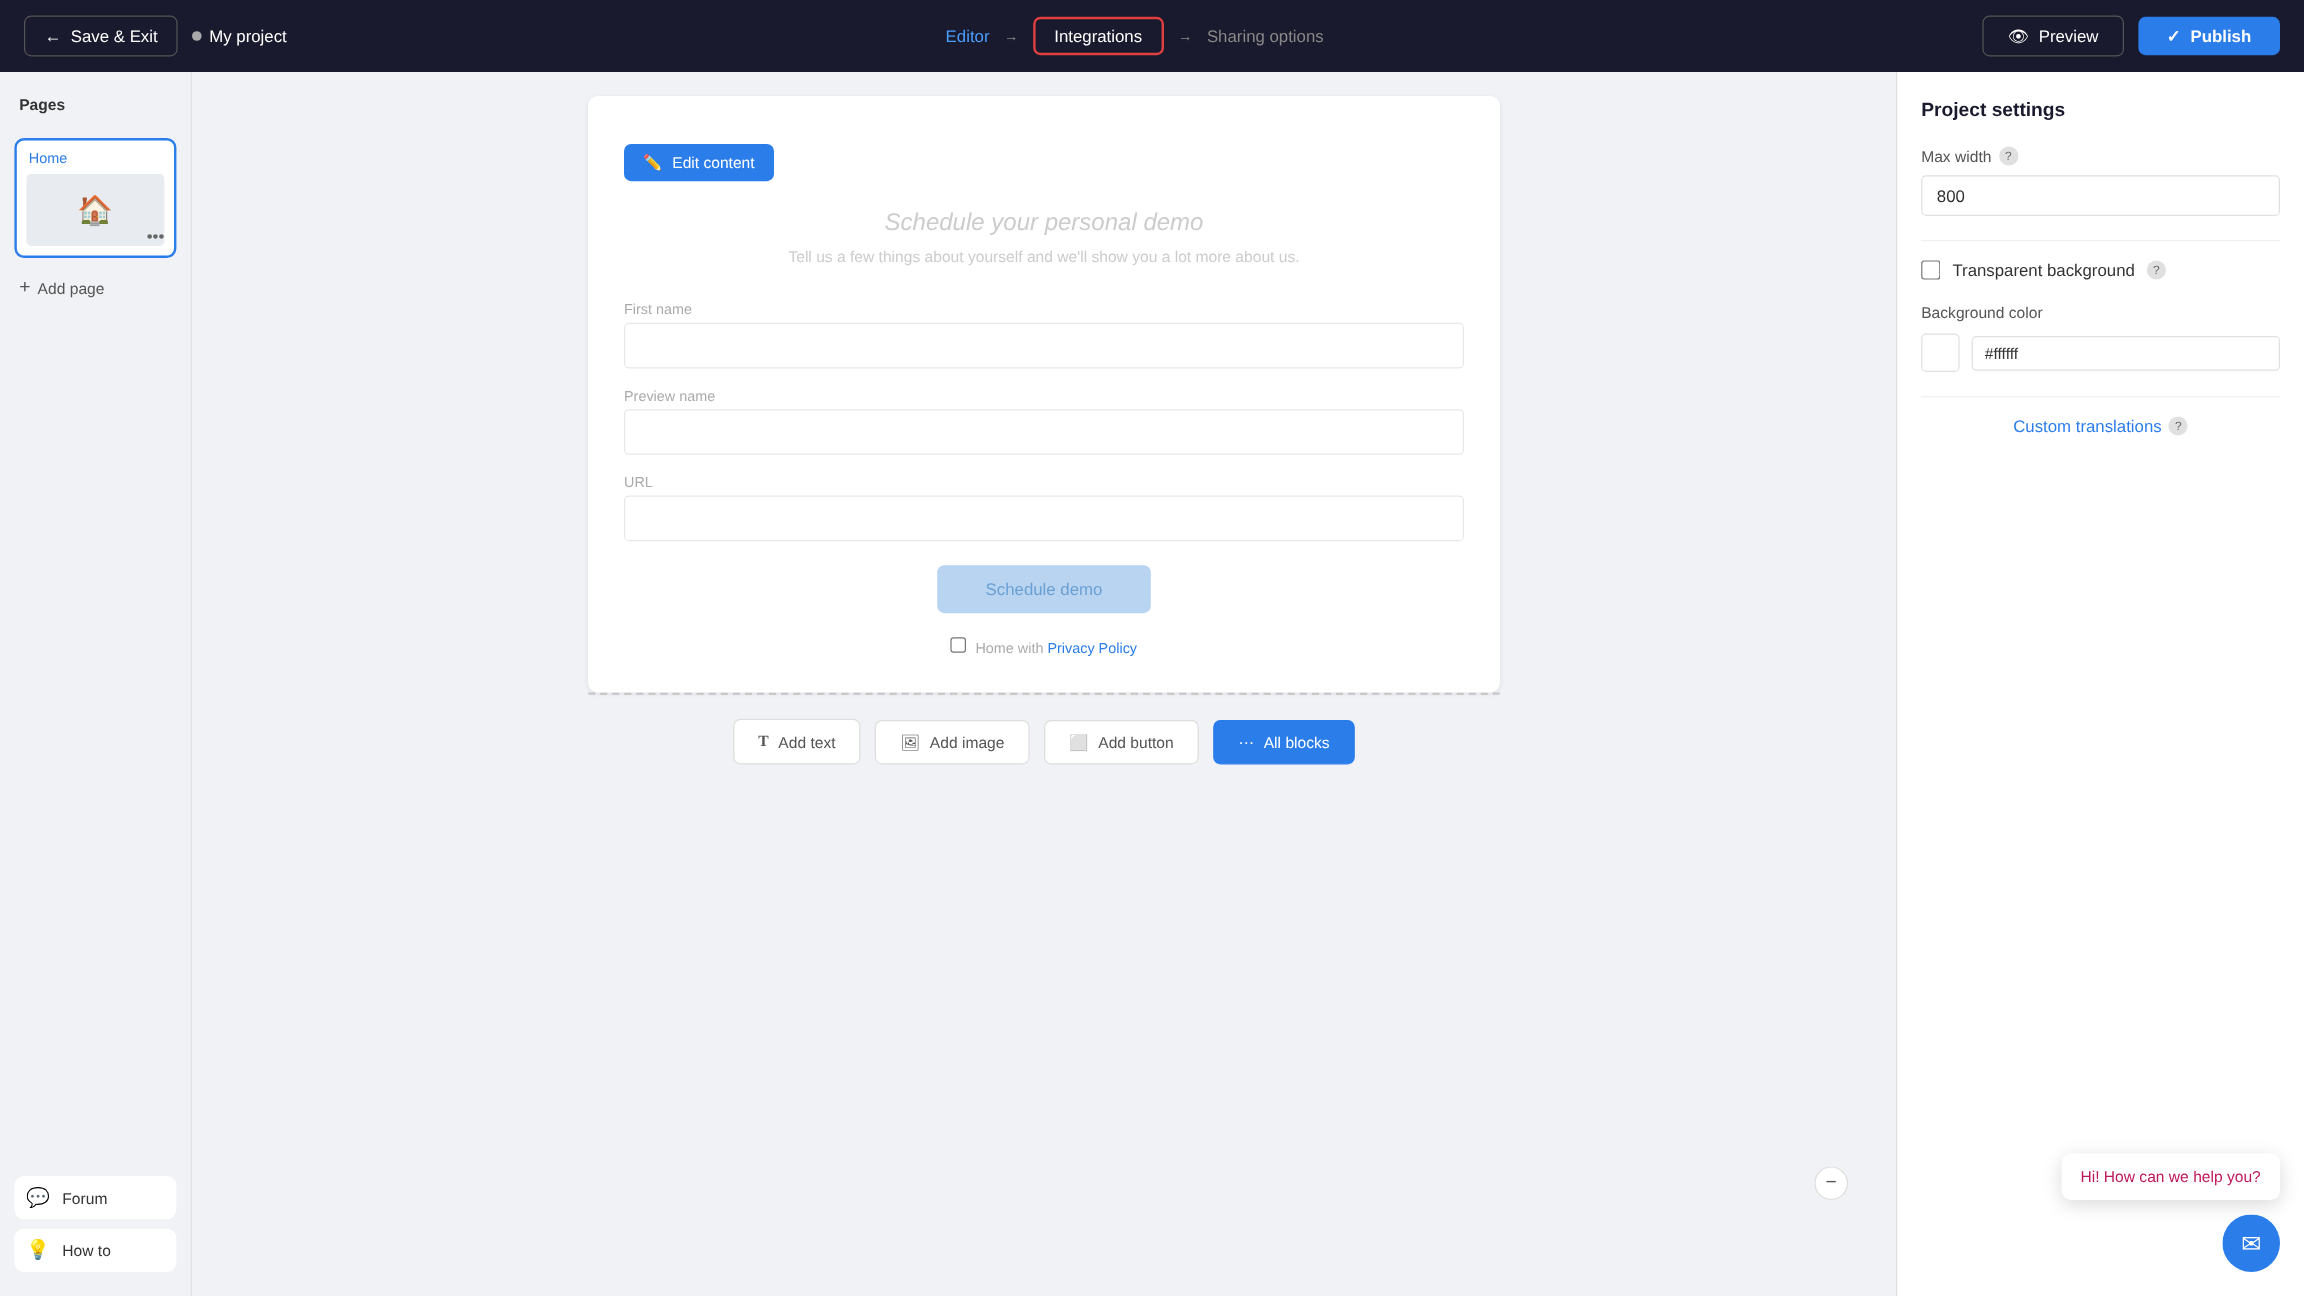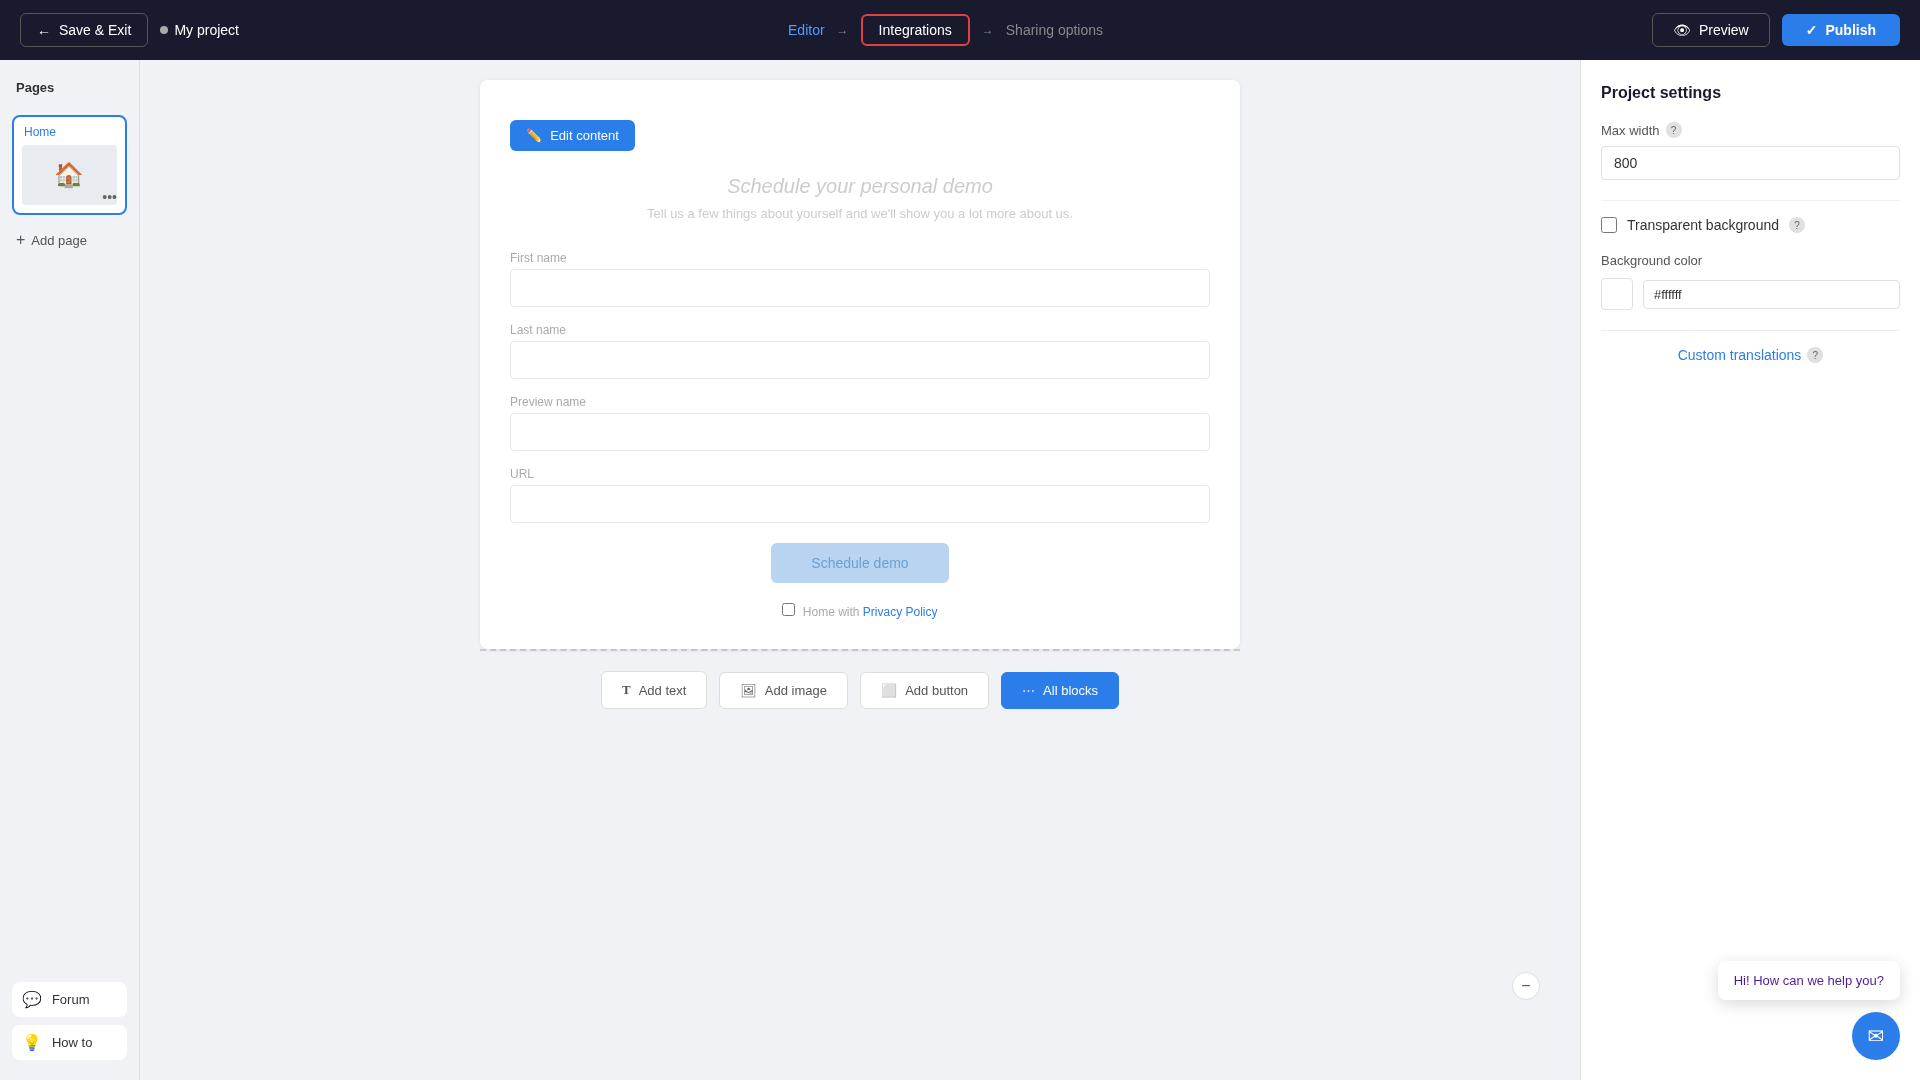--- a/index.html
+++ b/index.html
@@ -35,21 +35,21 @@
       display: flex; align-items: center; gap: 8px; background: #2b7de9;
       border: none; color: #fff; padding: 8px 24px; border-radius: 6px;
       cursor: pointer; font-size: 14px; font-weight: 600;
     }
 
     
     .main-layout { display: flex; padding-top: 60px; height: 1080px; }
 
     
     .sidebar {
-      width: 140px; background: #f0f2f5; padding: 20px 12px; flex-shrink: 0;
+      width: 160px; background: #f0f2f5; padding: 20px 12px; flex-shrink: 0;
       border-right: 1px solid #e0e0e0; display: flex; flex-direction: column; gap: 12px;
     }
     .sidebar-title { font-size: 13px; font-weight: 600; color: #333; margin-bottom: 8px; padding-left: 4px; }
     .page-card {
       border: 2px solid #2b7de9; border-radius: 8px; background: #fff;
       padding: 8px; cursor: pointer; position: relative;
     }
     .page-card-label { font-size: 12px; color: #2b7de9; font-weight: 500; margin-bottom: 6px; padding-left: 2px; }
     .page-thumb {
       background: #e8ecf0; border-radius: 4px; height: 60px;
@@ -145,21 +145,21 @@
     .panel-divider { border: none; border-top: 1px solid #f0f0f0; margin: 16px 0; }
     .custom-translations-link {
       color: #2b7de9; font-size: 14px; text-decoration: none; cursor: pointer;
       display: flex; align-items: center; gap: 6px; justify-content: center;
     }
 
     
     .chat-help {
       position: fixed; bottom: 80px; right: 20px; background: #fff;
       border-radius: 8px; box-shadow: 0 4px 16px rgba(0,0,0,0.15);
-      padding: 12px 16px; font-size: 13px; color: #4c1d95; white-space: nowrap;
+      padding: 12px 16px; font-size: 13px; color: #be185d; white-space: nowrap;
     }
     .chat-btn {
       position: fixed; bottom: 20px; right: 20px; width: 48px; height: 48px;
       background: #2b7de9; border-radius: 50%; border: none; cursor: pointer;
       display: flex; align-items: center; justify-content: center; color: #fff; font-size: 20px;
     }
     .zoom-out-btn {
       position: fixed; bottom: 80px; right: 380px; background: #fff;
       border: 1px solid #ddd; width: 28px; height: 28px; border-radius: 50%;
       display: flex; align-items: center; justify-content: center;
@@ -240,24 +240,20 @@
       </button>
 
       <div class="form-title">Schedule your personal demo</div>
       <div class="form-subtitle">Tell us a few things about yourself and we'll show you a lot more about us.</div>
 
       <div class="form-group">
         <label class="form-label">First name</label>
         <input class="form-input" type="text" style="">
       </div>
 
-      <div class="form-group">
-        <label class="form-label">Last name</label>
-        <input class="form-input" type="text" style="">
-      </div>
 
       <div class="form-group">
         <label class="form-label">Preview name</label>
         <input class="form-input" type="text" style="">
       </div>
 
       <div class="form-group">
         <label class="form-label">URL</label>
         <input class="form-input" type="text" style="">
       </div>

